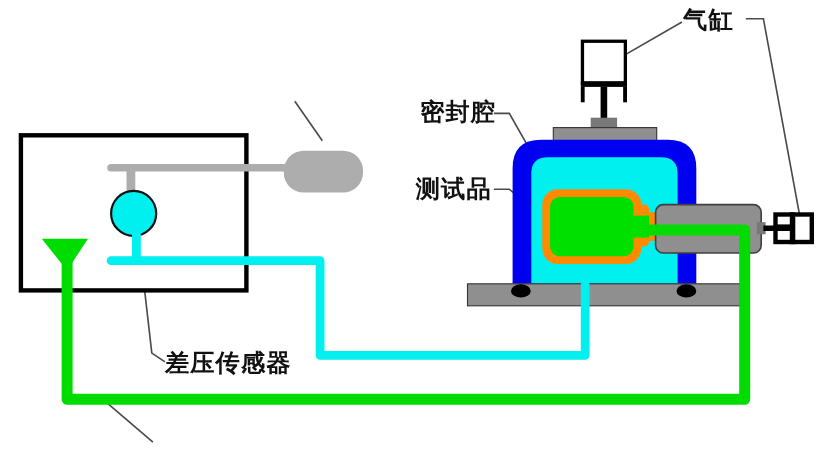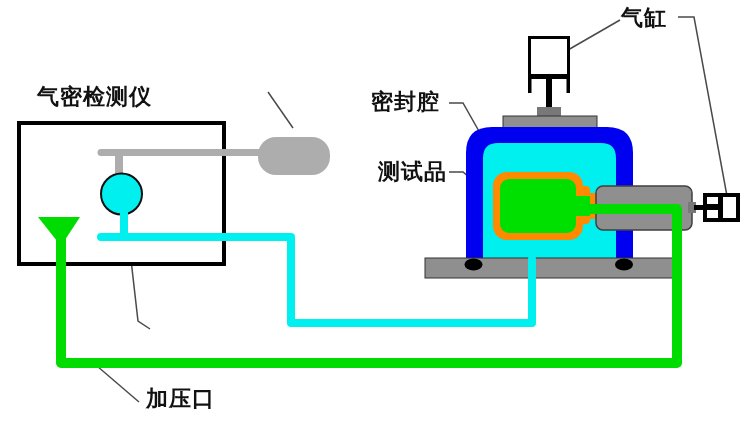--- a/index.html
+++ b/index.html
@@ -92,18 +92,17 @@
       <line x1="124" y1="212" x2="124" y2="234" stroke-width="8"></line>
       <path stroke-width="8" stroke-linecap="round" stroke-linejoin="round" d="M101,237 H291 V323 H532 V259"></path>
     </g>
 
     <g>
       <path fill="none" stroke="var(--line-green,#00DC00)" stroke-width="10" stroke-linejoin="round" d="M61,226 V363 H677 V209 H589"></path>
       <polygon points="38,217 80,217 61,246" fill="var(--line-green,#00DC00)"></polygon>
     </g>
   </svg>
 
-  <div class="lbl" style="left:37px;top:86px;">气密检测仪</div>
-  <div class="lbl" style="left:371px;top:91px;font-family:Liberation Serif, serif;">密封腔</div>
+  <div class="lbl" style="left:382px;top:91px;font-family:Liberation Serif, serif;">密封腔</div>
   <div class="lbl" style="left:378px;top:161px;">测试品</div>
   <div class="lbl" style="left:621px;top:7px;">气缸</div>
-  <div class="lbl" style="left:146px;top:388px;">加压口</div>
+  <div class="lbl" style="left:150px;top:319px;">差压传感器</div>
 </div>
 
 </body></html>

